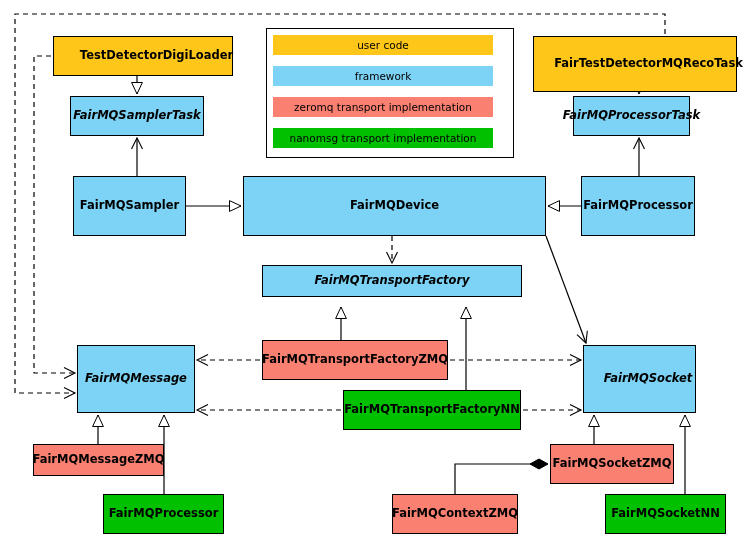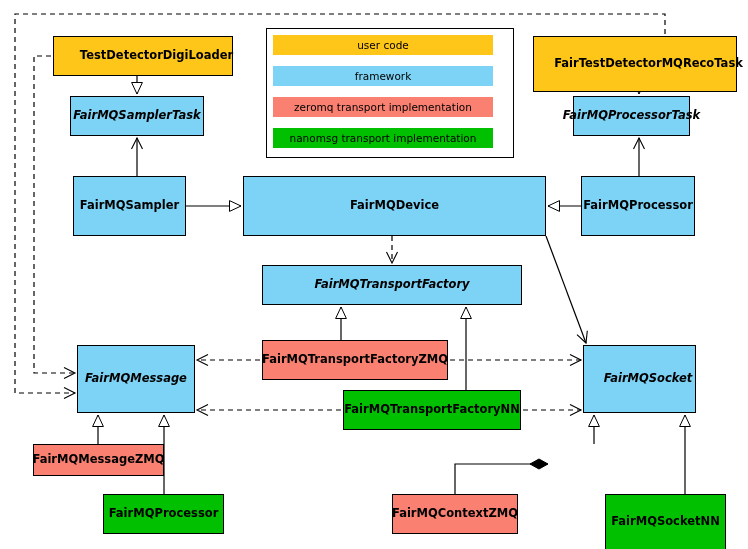--- a/index.html
+++ b/index.html
@@ -141,21 +141,21 @@
   </div>
 
   <div class="node c-framework abstract" style="left:573px;top:96px;width:117px;height:40px;">
     <span>FairMQProcessorTask</span>
   </div>
 
   <div class="node c-user" style="left:533px;top:36px;width:204px;height:56px;">
     <span>FairTestDetectorMQRecoTask</span>
   </div>
 
-  <div class="node c-framework abstract" style="left:262px;top:265px;width:260px;height:40px;">
+  <div class="node c-framework abstract" style="left:262px;top:265px;width:260px;height:32px;">
     <span>FairMQTransportFactory</span>
   </div>
 
   <div class="node c-zmq" style="left:262px;top:340px;width:186px;height:40px;">
     <span>FairMQTransportFactoryZMQ</span>
   </div>
 
   <div class="node c-nn" style="left:343px;top:390px;width:178px;height:40px;">
     <span>FairMQTransportFactoryNN</span>
   </div>
@@ -169,22 +169,25 @@
   </div>
 
   <div class="node c-zmq" style="left:33px;top:444px;width:131px;height:32px;text-align:center;">
     <span>FairMQMessageZMQ</span>
   </div>
 
   <div class="node c-nn" style="left:103px;top:494px;width:121px;height:40px;">
     <span>FairMQProcessor</span>
   </div>
 
+  <div class="node c-zmq" style="left:550px;top:444px;width:124px;height:40px;">
+    <span>FairMQSocketZMQ</span>
+  </div>
 
-  <div class="node c-nn" style="left:605px;top:494px;width:121px;height:56px;">
+  <div class="node c-nn" style="left:605px;top:494px;width:121px;height:40px;">
     <span>FairMQSocketNN</span>
   </div>
 
   <div class="node c-zmq" style="left:392px;top:494px;width:126px;height:40px;">
     <span>FairMQContextZMQ</span>
   </div>
 
 </div>
 
 </body></html>

